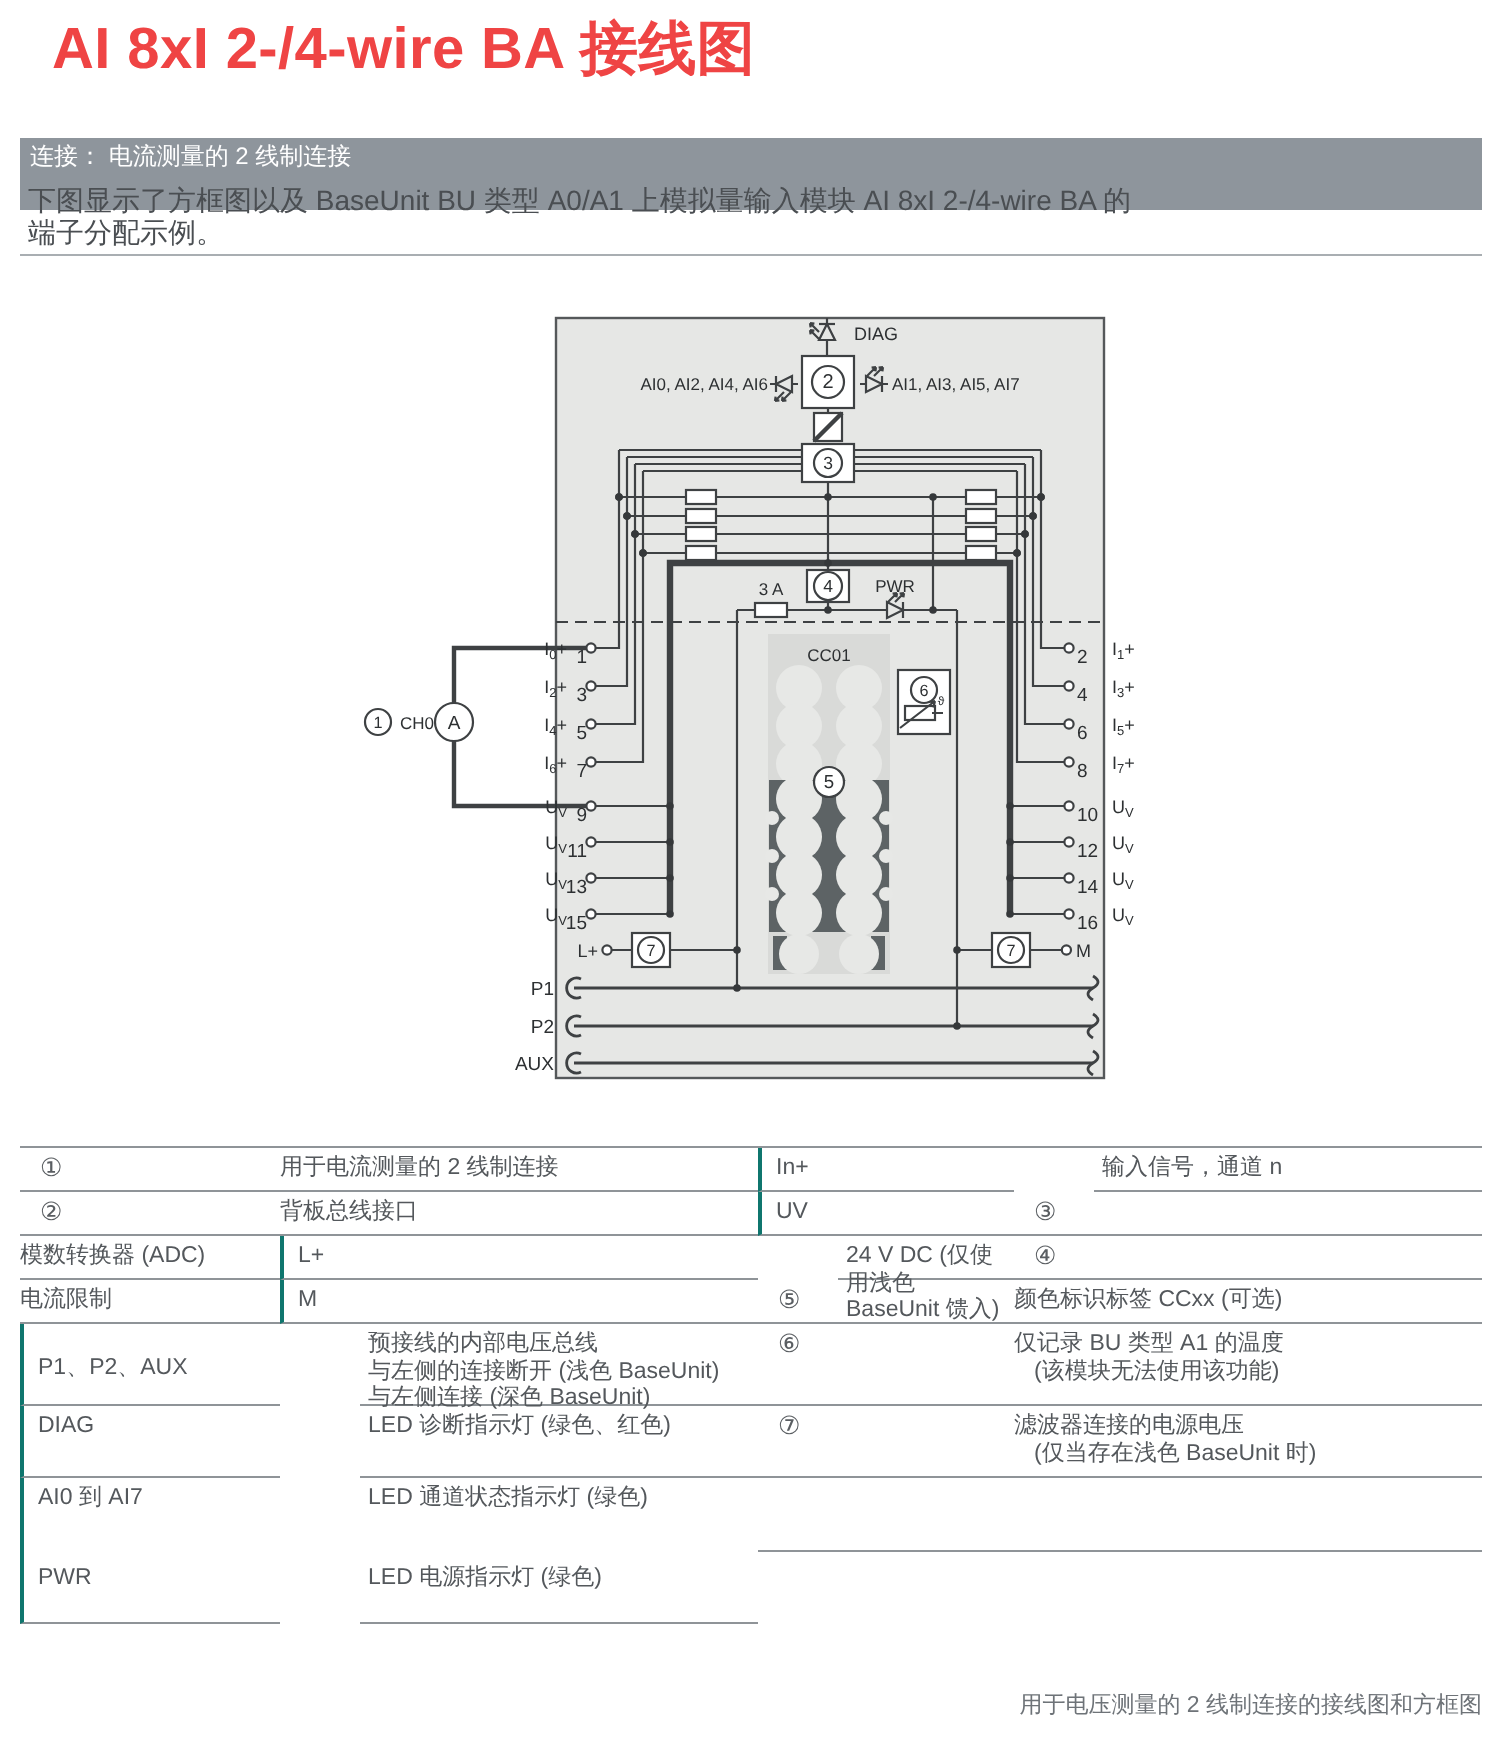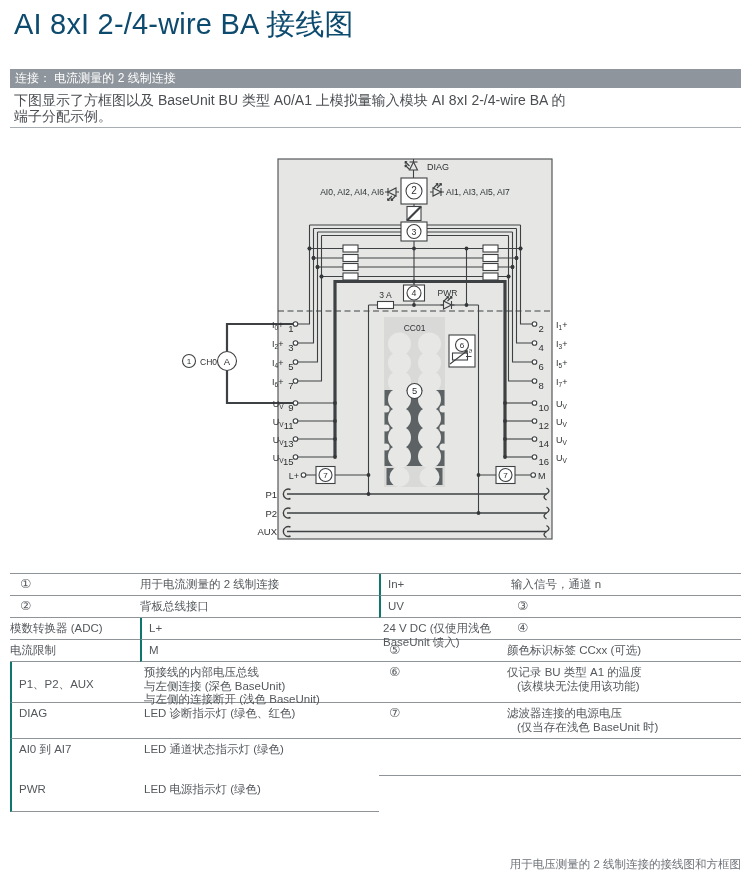--- a/index.html
+++ b/index.html
@@ -1,34 +1,34 @@
 <!DOCTYPE html>
 <html><head>
 <meta charset="utf-8">
 <style>
   html,body{margin:0;padding:0;}
   body{width:751px;height:877px;position:relative;background:#fff;
        font-family:"Liberation Sans","DejaVu Sans",sans-serif;overflow:hidden;}
   .abs{position:absolute;}
-  #title{left:14px;top:5px;font-size:29px;font-weight:400;color:#0c4a6e;letter-spacing:.2px;}
-  #bar{left:10px;top:69px;width:726px;height:19px;background:#8e959c;color:#fff;
+  #title{left:26px;top:5px;font-size:29px;font-weight:700;color:#ef4444;letter-spacing:.2px;}
+  #bar{left:10px;top:69px;width:726px;height:36px;background:#8e959c;color:#fff;
        font-size:12px;line-height:19px;padding-left:5px;}
   #intro{left:14px;top:92px;font-size:14px;color:#4a4e52;line-height:16px;}
   #rule{left:10px;top:127px;width:731px;height:1px;background:#a9aeb2;}
   #dsvg{left:0;top:150px;}
-  #caption{right:10px;top:845px;font-size:11.5px;color:#6e7378;margin-top:12px;}
+  #caption{right:10px;top:845px;font-size:11.5px;color:#6e7378;}
 
   .tbl{left:10px;top:573px;width:731px;display:grid;
        grid-template-columns:130px 239px 128px auto;
        grid-template-rows:22px 22px 22px 22px 41px 36px 37px 36px;
        border-top:1px solid #8f9498;font-size:11.5px;color:#54585c;}
   .c{box-sizing:border-box;padding-top:4px;line-height:13.5px;}
   .c1{padding-left:10px;font-size:12.5px;color:#5a5e62;}
   .c3{border-left:2px solid #0f766e;padding-left:7px;}
-  .c4{padding-left:4px;}
+  .c4{padding-left:4px;margin-left:40px;}
   .bb{border-bottom:1px solid #8f9498;}
   .ind{padding-left:10px;}
   .pt16{padding-top:16px;}
   .pt7{padding-top:7px;}
 
   svg text{fill:#2d3032;}
   .w {stroke:#3e4143;stroke-width:1.1;fill:none;}
   .w2{stroke:#3e4143;stroke-width:1.4;fill:none;}
   .wt{stroke:#3e4143;stroke-width:3.2;fill:none;}
   .wa{stroke:#3e4143;stroke-width:2.2;fill:none;}
@@ -332,22 +332,22 @@
     </div>
   <div class="c c3 bb">M</div>
 
   <div class="c c1 bb">⑤</div>
   <div class="c bb">
       <div>颜色标识标签 CCxx (可选)</div>
     </div>
   <div class="c c3 bb pt16">P1、P2、AUX</div>
   <div class="c c4 bb">
     <div>预接线的内部电压总线</div>
+    <div>与左侧的连接断开 (浅色 BaseUnit)</div>
     <div>与左侧连接 (深色 BaseUnit)</div>
-    <div>与左侧的连接断开 (浅色 BaseUnit)</div>
   </div>
 
   <div class="c c1 bb">⑥</div>
   <div class="c bb">
     <div>仅记录 BU 类型 A1 的温度</div>
     <div class="ind">(该模块无法使用该功能)</div>
   </div>
   <div class="c c3 bb">DIAG</div>
   <div class="c c4 bb">
       <div>LED 诊断指示灯 (绿色、红色)</div>

